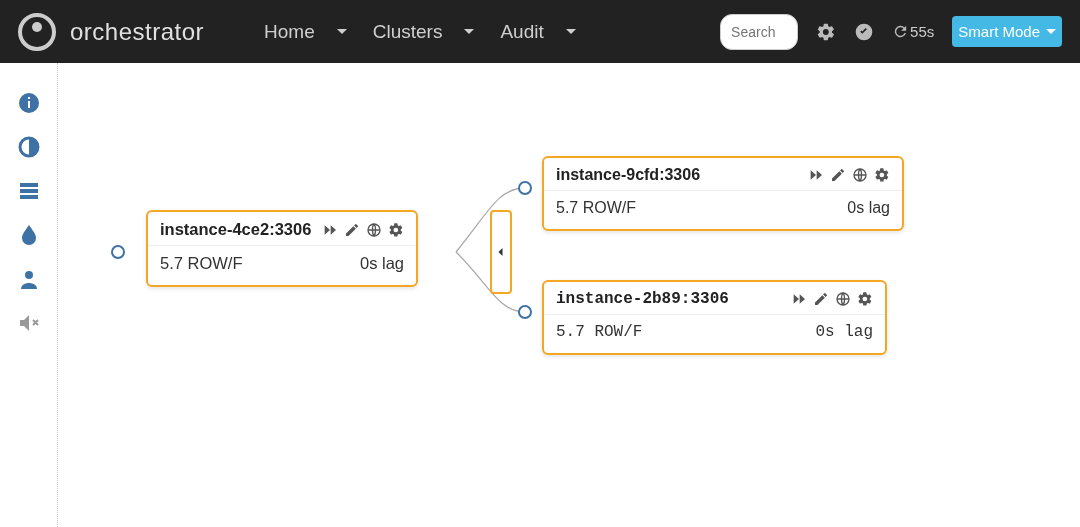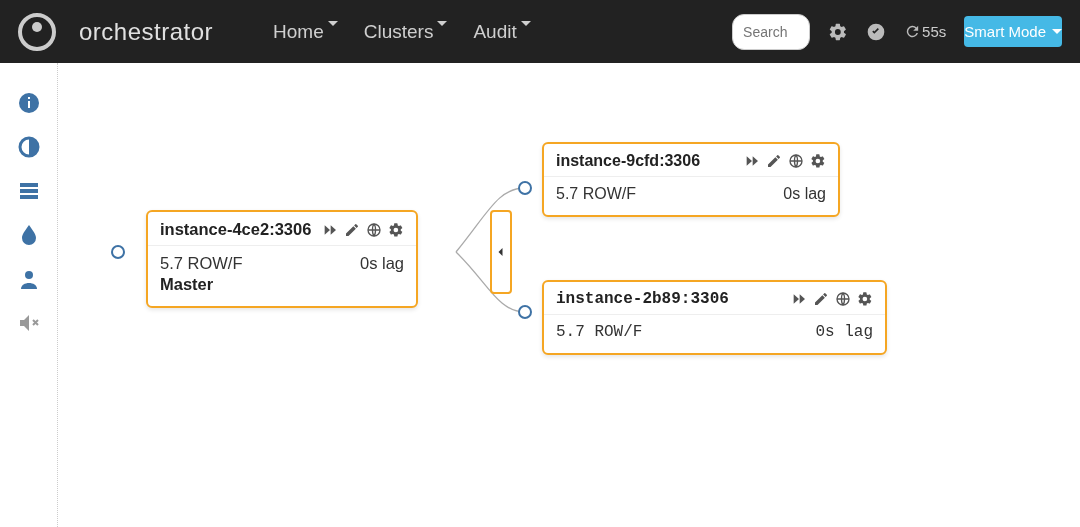--- a/index.html
+++ b/index.html
@@ -3,43 +3,43 @@
 <meta charset="utf-8">
 <style>
   * { box-sizing: border-box; margin: 0; padding: 0; }
   body { font-family: -apple-system, "Helvetica Neue", Helvetica, Arial, sans-serif; background: #fff; width: 1080px; height: 527px; overflow: hidden; }
 
   
   .navbar {
     background: #222; height: 63px; display: flex; align-items: center;
     padding: 0 18px; color: #9d9d9d;
   }
-  .brand { display: flex; align-items: center; gap: 23px; color: #ddd; margin-right: 60px; text-decoration: none; }
+  .brand { display: flex; align-items: center; gap: 14px; color: #ddd; margin-right: 60px; text-decoration: none; }
   .brand-logo {
     width: 38px; height: 38px; border: 4px solid #ccc; border-radius: 50%;
     position: relative;
   }
   .brand-logo::after {
     content: ""; position: absolute; width: 10px; height: 10px; border-radius: 50%;
     background: #ccc; top: 5px; left: 10px;
   }
   .brand-text { font-size: 24px; font-weight: 300; letter-spacing: 0.5px; color: #e0e0e0; }
   .nav-links { display: flex; gap: 26px; }
-  .nav-link { color: #cfcfcf; font-size: 19px; cursor: pointer; display: flex; align-items: flex-start; gap: 4px; }
+  .nav-link { color: #cfcfcf; font-size: 19px; cursor: pointer; display: flex; align-items: center; gap: 22px; }
   .caret { width: 0; height: 0; border-left: 5px solid transparent; border-right: 5px solid transparent; border-top: 5px solid #cfcfcf; display: inline-block; }
   .nav-right { margin-left: auto; display: flex; align-items: center; gap: 18px; }
   .search-box {
     background: #fff; border: 1px solid #ccc; border-radius: 12px;
     height: 36px; width: 78px; padding: 0 10px; font-size: 14px; color: #555;
   }
   .nav-icon { width: 20px; height: 20px; fill: #bbb; cursor: pointer; }
   .refresh-group { display: flex; align-items: center; gap: 1px; color: #ccc; font-size: 15px; cursor: pointer; }
   .smart-btn {
     background: #45b9e6; color: #fff; border: none; border-radius: 4px;
-    padding: 7px 0; font-size: 15px; cursor: pointer; display: flex; align-items: center; gap: 6px;
+    padding: 7px 6px; font-size: 15px; cursor: pointer; display: flex; align-items: center; gap: 6px;
   }
   .smart-btn .caret { border-top-color: #fff; }
 
   
   .rail {
     position: absolute; left: 0; top: 63px; bottom: 0; width: 58px;
     border-right: 1px dotted #ccc; display: flex; flex-direction: column;
     align-items: center; padding-top: 28px; gap: 20px;
   }
   .rail-icon { width: 24px; height: 24px; fill: #3e72a5; cursor: pointer; }
@@ -70,21 +70,21 @@
   .master .card-title, .master .row1, .master .role { font-size: 16.5px; }
   
   .side-tab {
     position: absolute; left: 432px; top: 147px; width: 22px; height: 84px;
     border: 2px solid #f5a623; border-radius: 4px; background: #fff;
     display: flex; align-items: center; justify-content: center;
   }
   .side-tab svg { width: 12px; height: 12px; fill: #333; }
 
   
-  .rep1 { left: 484px; top: 79px; width: 298px; }
+  .rep1 { left: 484px; top: 93px; width: 362px; }
   .rep2 { left: 484px; top: 217px; width: 345px; font-family: Liberation Mono, monospace; }
 
   
   .node-circle { stroke: #3e72a5; stroke-width: 2; fill: #fff; }
 </style>
 </head>
 <body>
 
 <div class="navbar">
   <a class="brand">
@@ -185,21 +185,20 @@
         <svg class="tool" viewBox="0 0 24 24">
             <path d="M19.14,12.94a7,7,0,0,0,.05-.94,7,7,0,0,0-.05-.94l2.11-1.65a.5.5,0,0,0,.12-.64l-2-3.46a.5.5,0,0,0-.61-.22l-2.49,1a7,7,0,0,0-1.62-.94l-.38-2.65A.5.5,0,0,0,13.8,2H9.8a.5.5,0,0,0-.49.42L8.93,5.07a7,7,0,0,0-1.62.94l-2.49-1a.5.5,0,0,0-.61.22l-2,3.46a.5.5,0,0,0,.12.64L4.44,11a7,7,0,0,0,0,1.88L2.33,14.53a.5.5,0,0,0-.12.64l2,3.46a.5.5,0,0,0,.61.22l2.49-1a7,7,0,0,0,1.62.94l.38,2.65a.5.5,0,0,0,.49.42h4a.5.5,0,0,0,.49-.42l.38-2.65a7,7,0,0,0,1.62-.94l2.49,1a.5.5,0,0,0,.61-.22l2-3.46a.5.5,0,0,0-.12-.64ZM11.8,15.5A3.5,3.5,0,1,1,15.3,12,3.5,3.5,0,0,1,11.8,15.5Z"></path>
           </svg>
       </div>
     </div>
     <div class="card-body">
       <div class="row1">
         <span>5.7 ROW/F</span>
         <span>0s lag</span>
       </div>
-      <div class="role">Master</div>
     </div>
   </div>
 
   <div class="side-tab">
     <svg viewBox="0 0 24 24">
         <path d="M15 4l-8 8 8 8z"></path>
       </svg>
   </div>
 
   <div class="card rep1">

